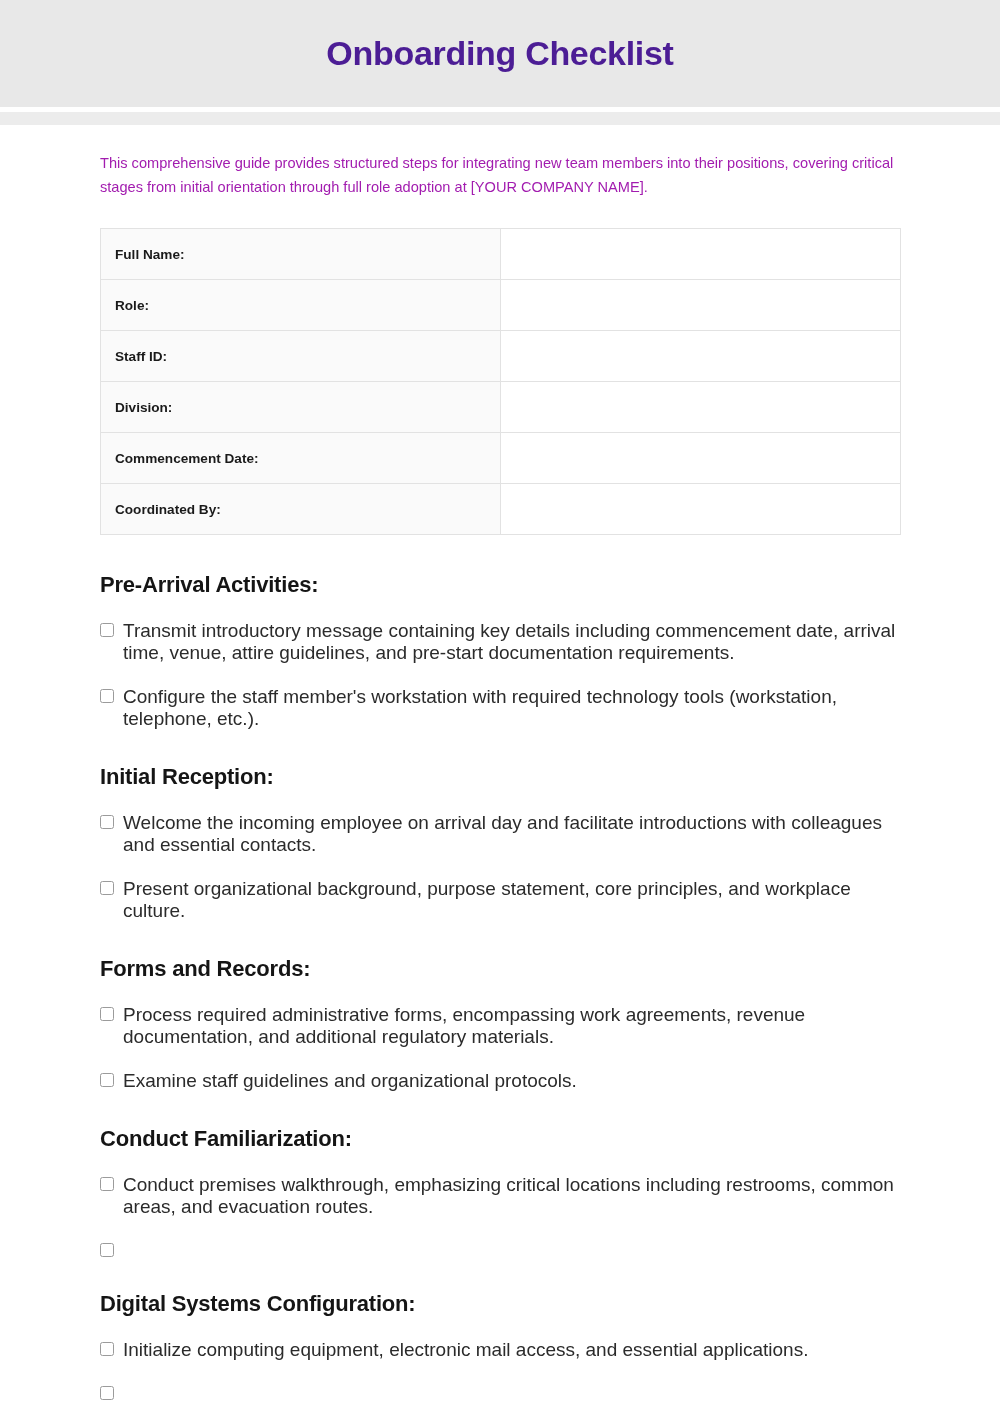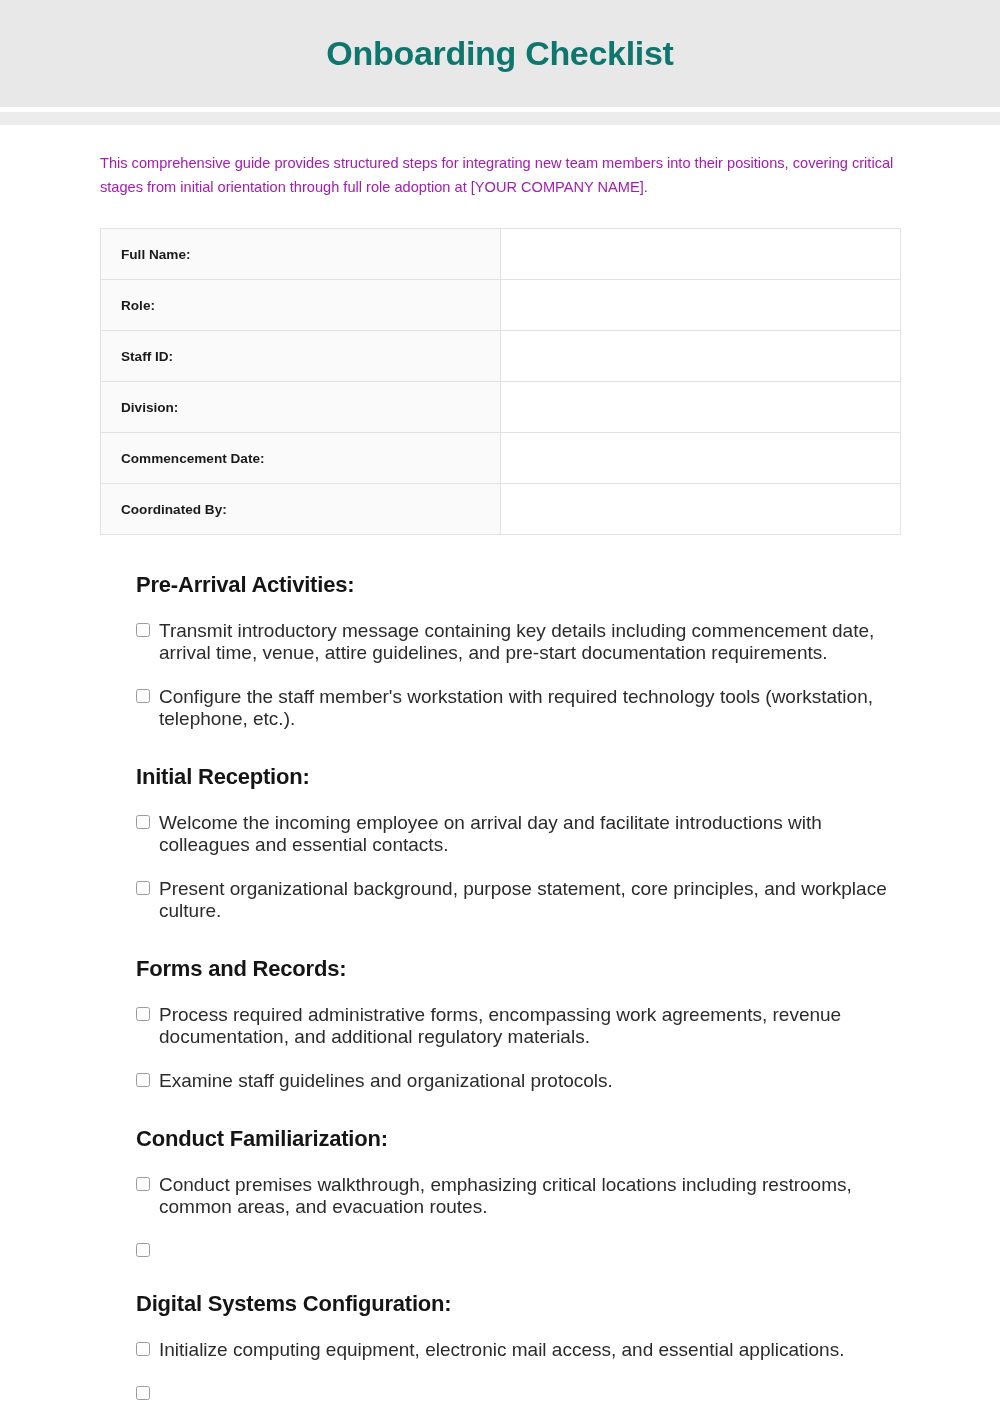--- a/index.html
+++ b/index.html
@@ -21,21 +21,21 @@
     width: 100%;
     height: 107px;
     background: #e8e8e8;
     display: flex;
     align-items: center;
     justify-content: center;
   }
   .doc-title {
     font-size: 34px;
     font-weight: bold;
-    color: #0f766e;
+    color: #4c1d95;
     letter-spacing: -0.3px;
     margin: 0;
     text-align: center;
   }
   .banner-gap {
     width: 100%;
     height: 5px;
     background: #ffffff;
   }
   .banner-strip {
@@ -59,36 +59,36 @@
   
   .info-table {
     margin-top: 29px;
     width: 801px;
     border-collapse: collapse;
     table-layout: fixed;
   }
   .info-table td {
     border: 1px solid #e2e2e2;
     height: 51px;
-    padding: 0 20px;
+    padding: 0 14px;
     vertical-align: middle;
   }
   .info-table td.label-cell {
     width: 400px;
     background: #fafafa;
     font-size: 13.6px;
     font-weight: bold;
     color: #1a1a1a;
   }
   .info-table td.value-cell {
     background: #ffffff;
   }
 
   
-  .section { margin-top: 0; margin-left: 36px; }
+  .section { margin-top: 0; }
   .section-title {
     font-size: 22px;
     font-weight: bold;
     color: #151515;
     margin: 34px 0 0 0;
     letter-spacing: -0.2px;
   }
   .section:first-of-type .section-title { margin-top: 37px; }
 
   .check-list {

